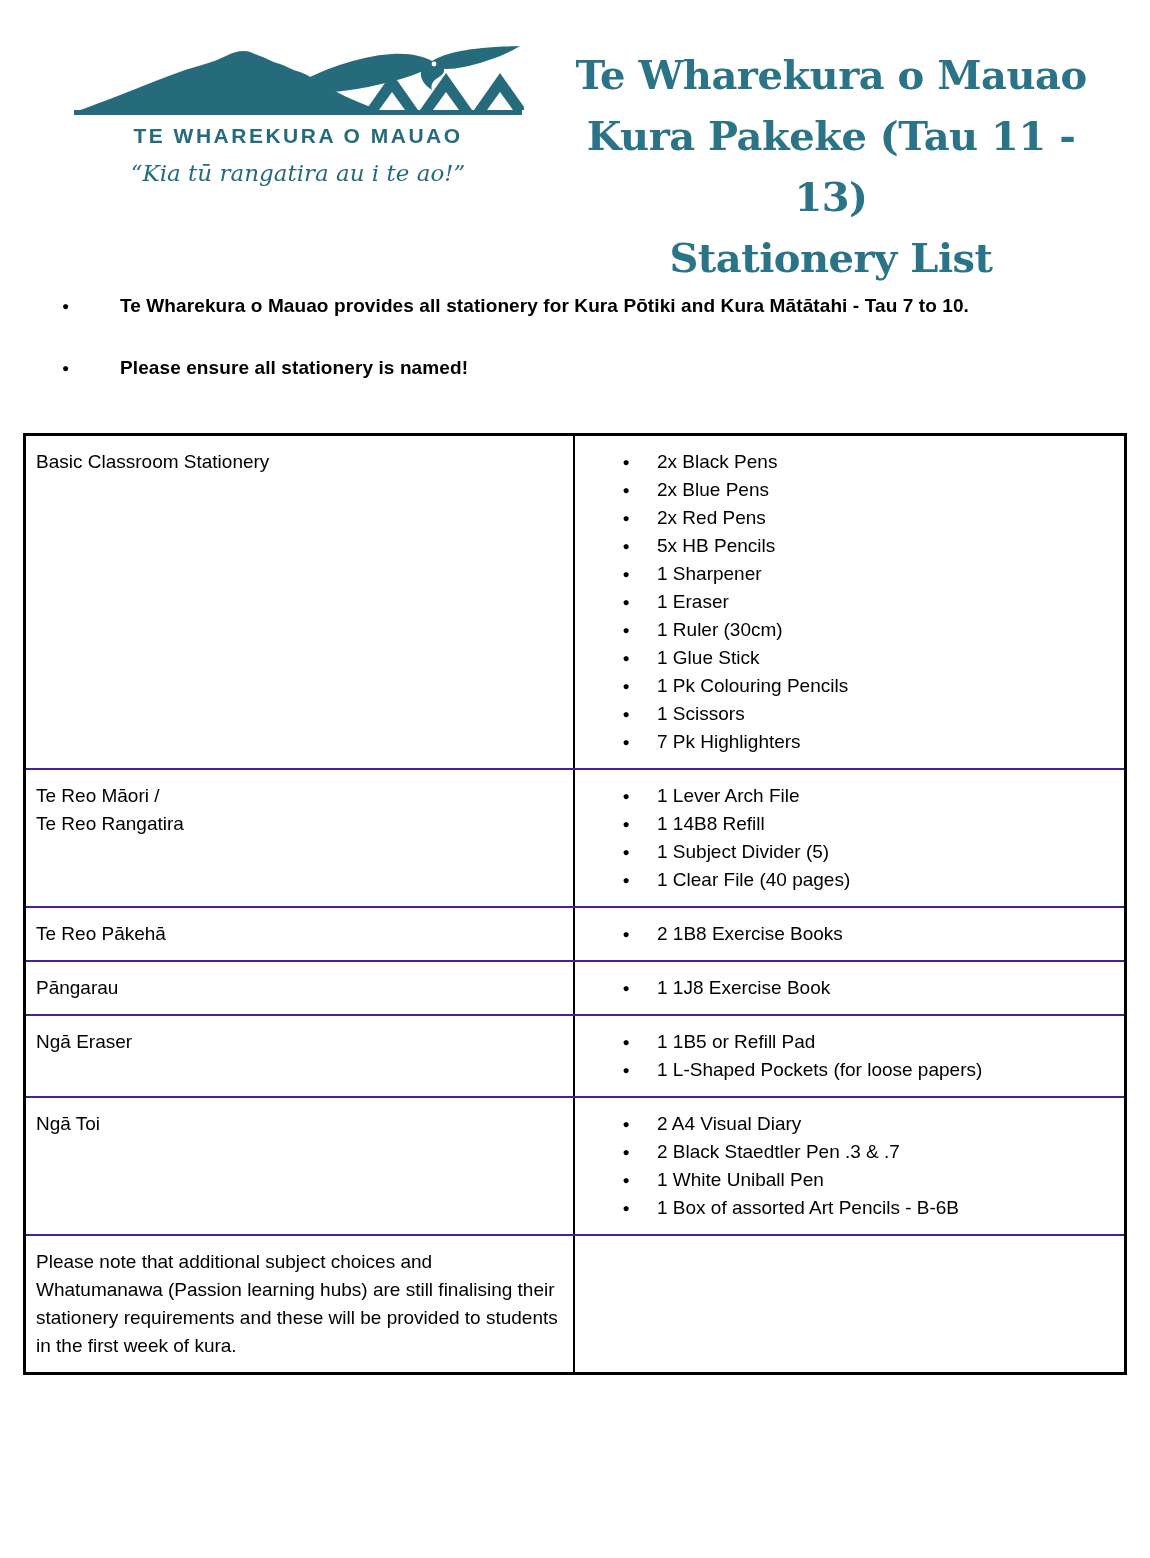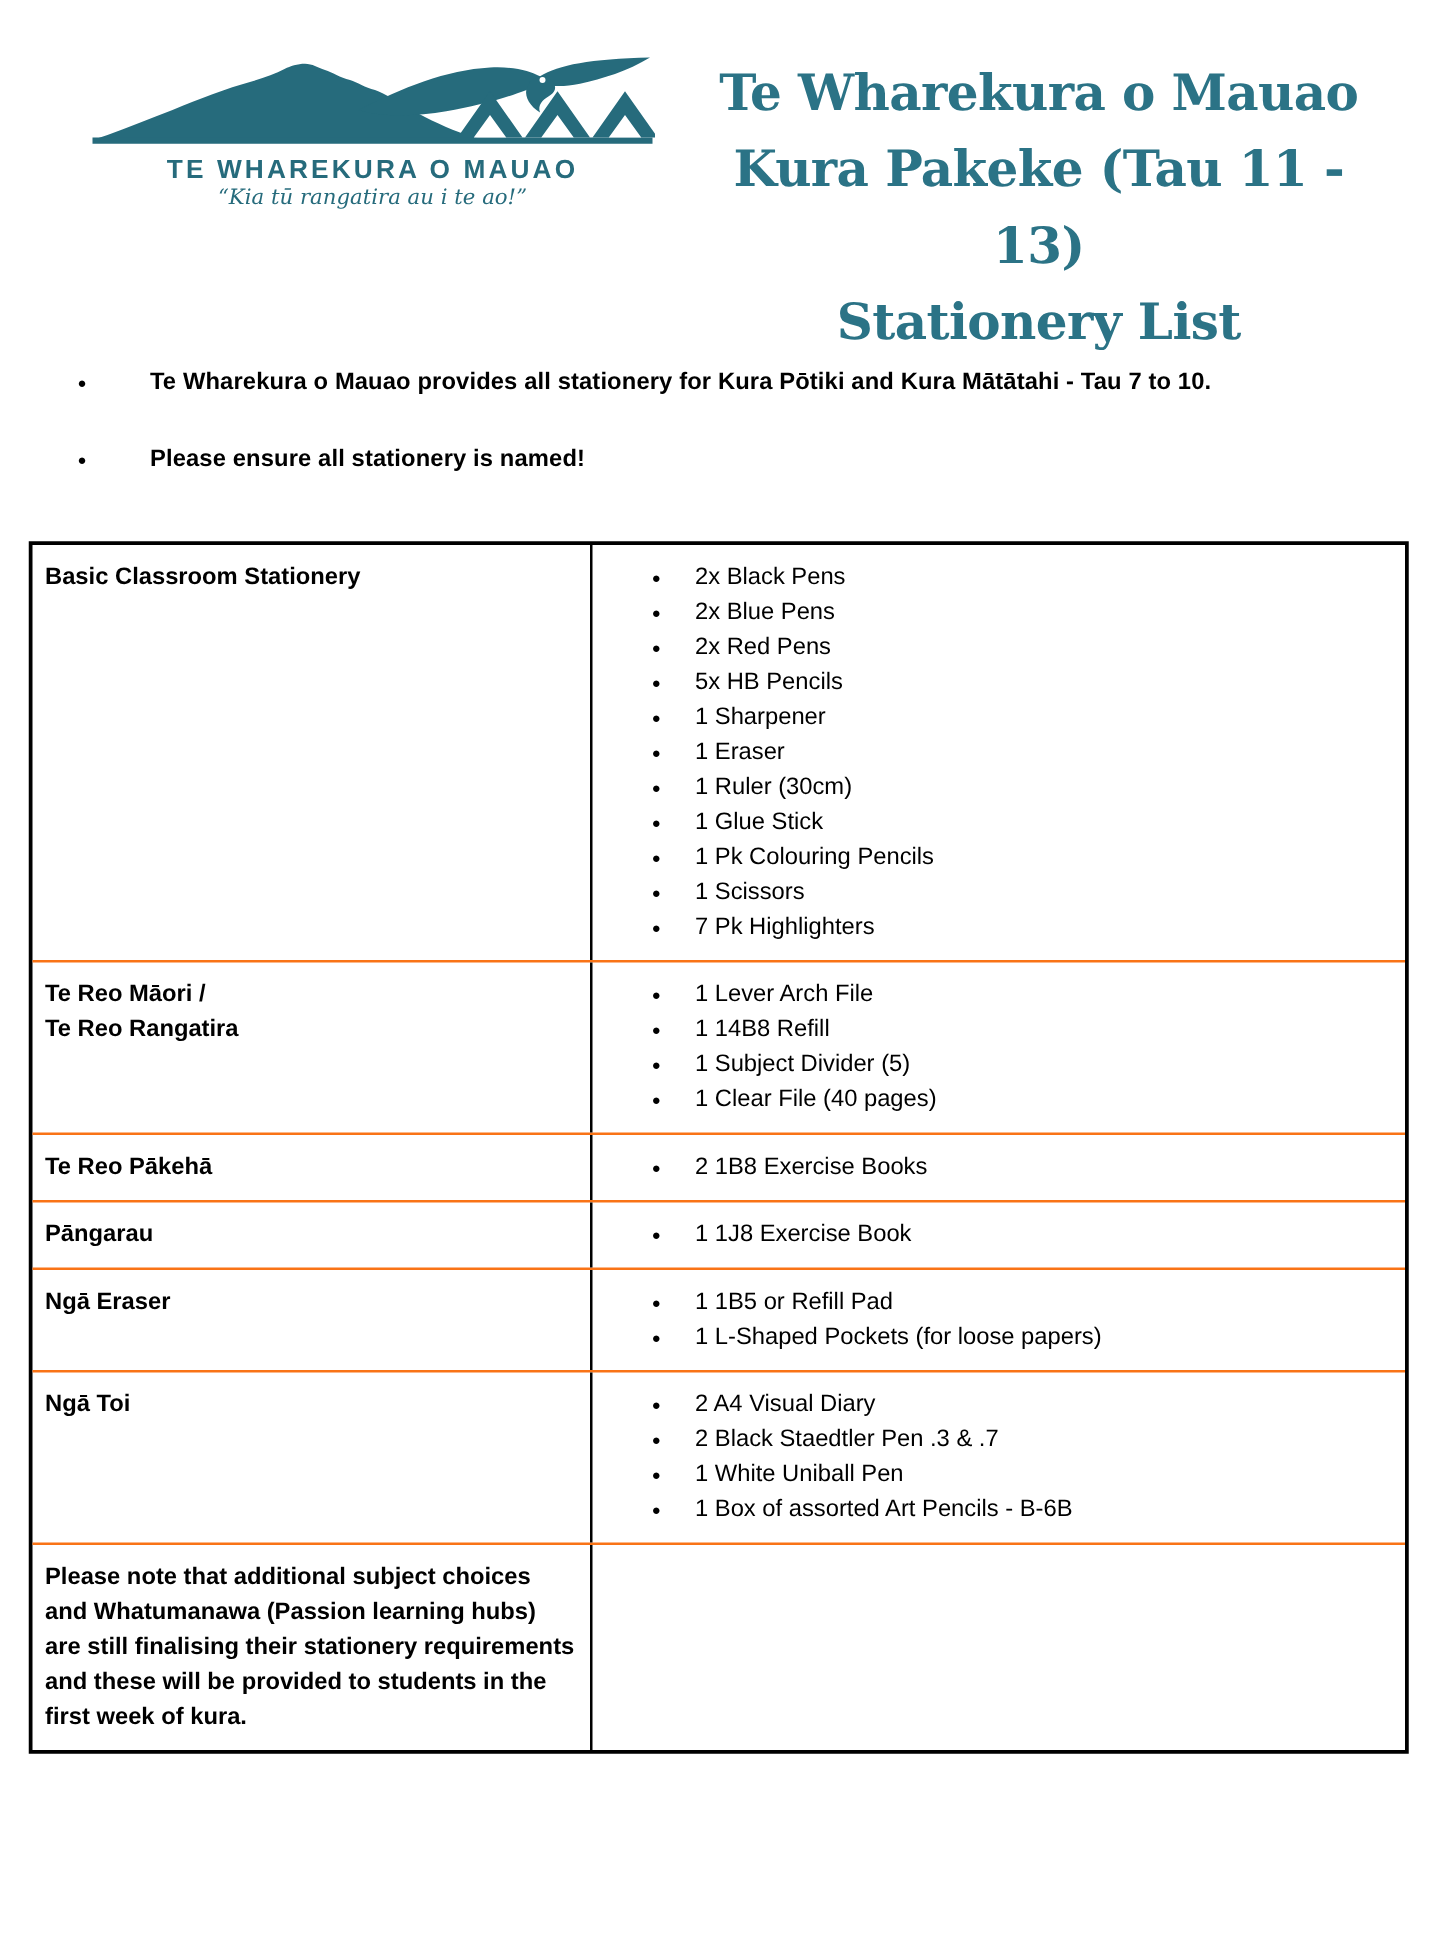--- a/index.html
+++ b/index.html
@@ -8,44 +8,44 @@
     font-family:"Liberation Sans", sans-serif; color:#000; overflow:hidden;
   }
   
   .logo { position:absolute; left:72px; top:44px; width:452px; text-align:center; }
   .logo svg { display:block; margin:0 auto; }
   .logo-name {
     font-weight:bold; font-size:21px; letter-spacing:2.5px;
     color:var(--teal-logo); margin-top:4px; white-space:nowrap;
   }
   .logo-motto {
-    font-family:"DejaVu Serif", serif; font-style:italic; font-size:17px;
-    color:var(--teal-logo); margin-top:0;
+    font-family:"DejaVu Serif", serif; font-style:italic; font-size:23px;
+    color:var(--teal-logo); margin-top:12px;
   }
   .doc-title {
     position:absolute; left:548px; top:44px; width:566px; text-align:center;
     font-family:"DejaVu Serif", serif; font-weight:bold; font-size:40px;
     line-height:61px; letter-spacing:-0.5px; color:var(--teal-title);
   }
   
   .intro { position:absolute; left:62px; top:294px; width:1055px; list-style:none; margin:0; padding:0; }
   .intro-item { display:flex; align-items:flex-start; margin-bottom:38px; }
   .intro-bullet { width:14px; font-size:12px; line-height:24px; margin-right:18px; flex:none; }
   .intro-text { font-weight:bold; font-size:19px; line-height:24px; letter-spacing:0.1px;margin-left:26px; }
   
   .doc-table {
     position:absolute; left:23px; top:433px; width:1104px;
     border:3px solid #000; box-sizing:border-box;
   }
-  .trow { display:flex; border-top:2px solid #f97316; }
+  .trow { display:flex; border-top:2px solid #4c1d95; }
   .trow:first-child { border-top:none; }
   .cell { box-sizing:border-box; }
   .cell-left {
-    width:446px; flex:none; padding:12px 10px;
-    font-weight:bold; font-size:19px; line-height:28px;
+    width:547px; flex:none; padding:12px 10px;
+    font-weight:normal; font-size:19px; line-height:28px;
   }
   .cell-right { flex:1; border-left:2px solid #000; padding:12px 10px 12px 44px; }
   .item { display:flex; align-items:flex-start; font-size:19px; line-height:28px; }
   .ib { width:14px; flex:none; font-size:12px; line-height:28px; margin-right:24px; text-align:center; }
 </style>
 </head>
 <body>
 
 <div class="page" style="--teal-title: #2b7386; --teal-logo: #266b7c;">
 

